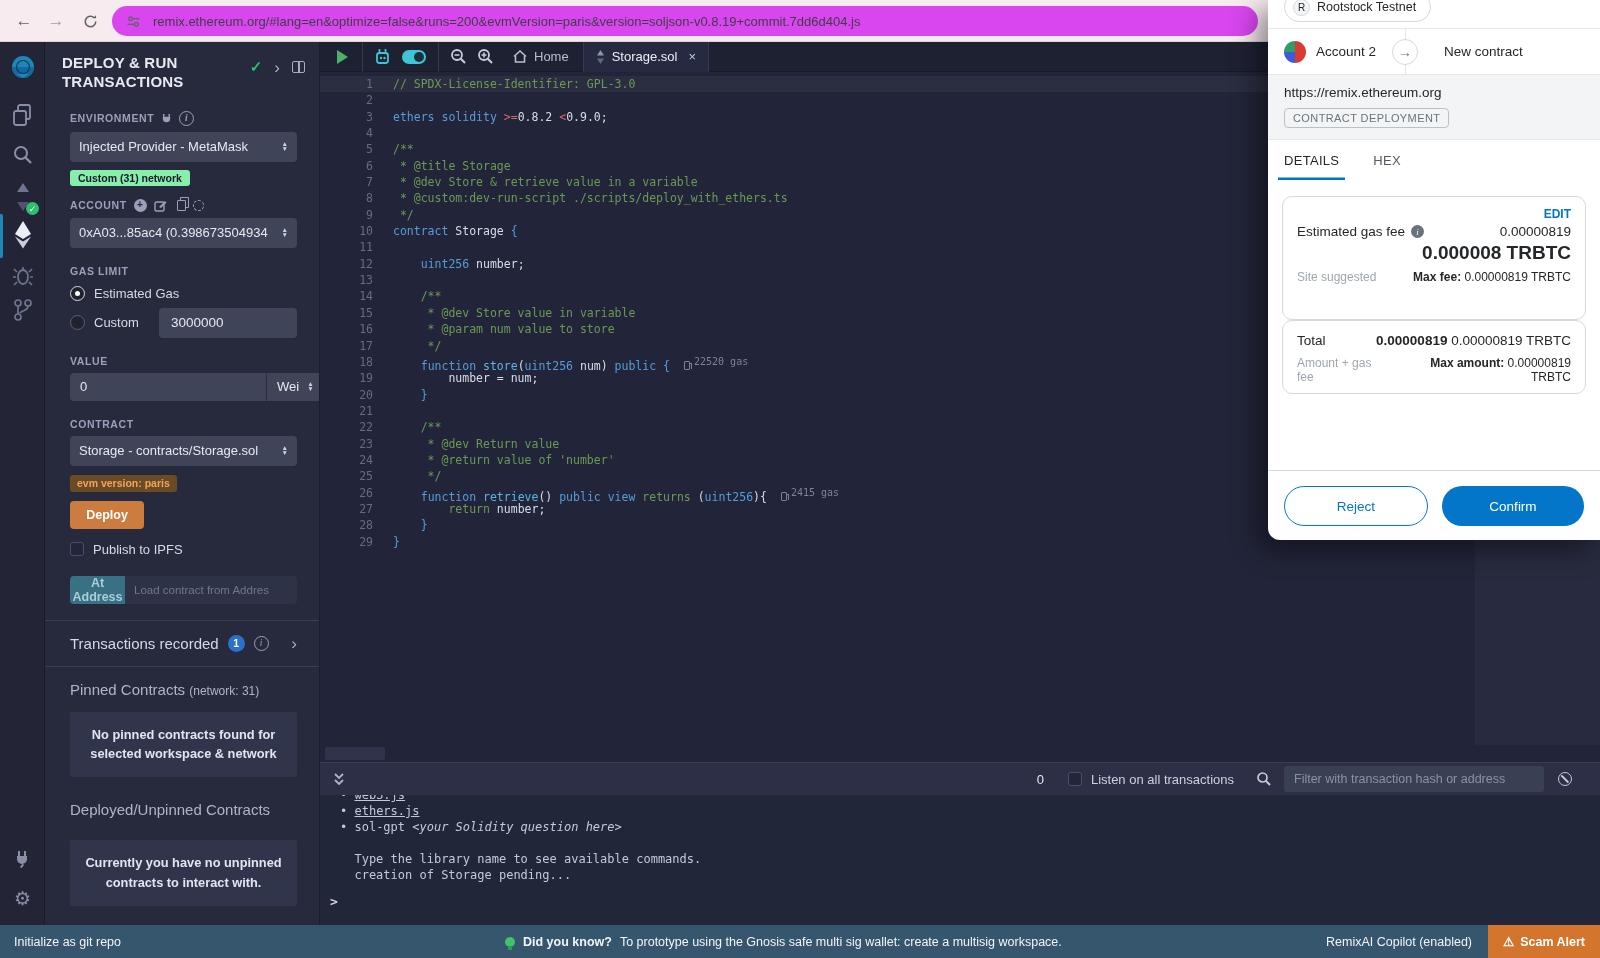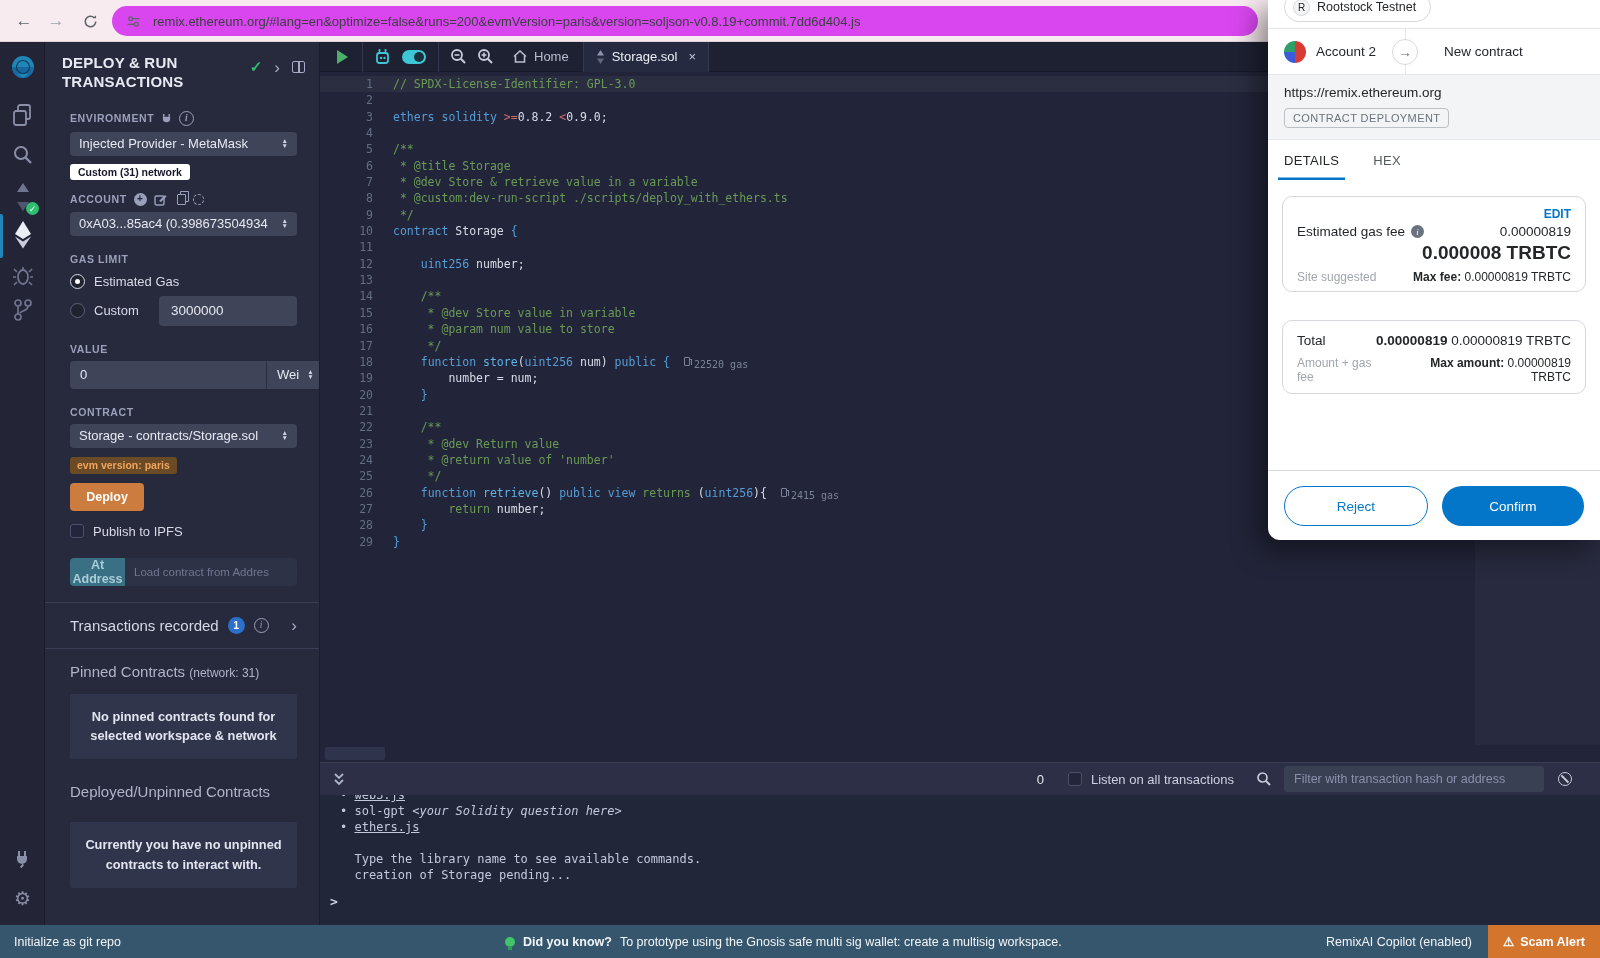--- a/index.html
+++ b/index.html
@@ -42,26 +42,26 @@
   .head-icons { margin-left:auto; display:flex; align-items:center; gap:12px; margin-top:4px; }
   .check-g { color:#2fbf71; font-size:15px; font-weight:bold; }
   .chev { color:#a7abc4; font-size:17px; line-height:1; }
   .paneicon { width:13px; height:12px; border:1.6px solid #a7abc4; border-radius:2px;
               position:relative; }
   .paneicon::after { content:""; position:absolute; top:0; bottom:0; left:5px;
                      width:1.6px; background:#a7abc4; }
   .sect { padding:0 22px 0 25px; }
   .lbl { font-size:10.5px; font-weight:bold; letter-spacing:.6px; color:#9ba0ba;
          display:flex; align-items:center; gap:7px; margin-top:13px; margin-bottom:6px; }
-  .selectbox { height:24px; background:#3f4459; border-radius:4px; display:flex;
+  .selectbox { height:30px; background:#3f4459; border-radius:4px; display:flex;
                align-items:center; padding:0 9px; color:#e6e8f2; font-size:13px; }
   .selectbox .grow { flex:1; white-space:nowrap; overflow:hidden; }
   .stepper { display:flex; flex-direction:column; line-height:.6; color:#cfd3e2;
              font-size:6.5px; align-items:center; gap:1px; }
-  .pillbadge { display:inline-block; background:#ffffff; color:#16182a; font-size:10.5px;
+  .pillbadge { display:inline-block; background:#86efac; color:#16182a; font-size:10.5px;
                font-weight:bold; border-radius:3px; padding:2px 8px; margin-top:8px; }
   .plus-ic { width:13px; height:13px; border-radius:50%; background:#9aa0ba; color:#23263a;
              font-size:10px; font-weight:bold; display:flex; align-items:center;
              justify-content:center; line-height:1; }
   .copy-ic { width:9px; height:11px; border:1.4px solid #9aa0ba; border-radius:1px;
              box-shadow:3px -3px 0 -1px #27293d, 3px -3px 0 0 #9aa0ba; margin-left:3px; }
   .loader-ic { width:11px; height:11px; border:1.5px dashed #9aa0ba; border-radius:50%; }
   .radio-row { display:flex; align-items:center; gap:9px; margin-top:9px; color:#d7dae6;
                font-size:13px; }
   .radio { width:15px; height:15px; border-radius:50%; border:1.5px solid #d7dae6;
@@ -141,21 +141,21 @@
   .ln { width:53px; text-align:right; color:#636d83; flex:0 0 auto; }
   .lt { white-space:pre; padding-left:20px; }
   .tk-com { color:#6a9955; }
   .tk-kw  { color:#569cd6; }
   .tk-fn  { color:#5db3e4; }
   .tk-op  { color:#d16969; }
   .tk-pln { color:#d8dce8; }
   .tk-brace { color:#4f9fd8; }
   .tk-ret { color:#6a9955; }
   .gasb { color:#7b8299; font-size:10px; margin-left:14px; display:inline-flex;
-          align-items:flex-start; gap:4px; }
+          align-items:flex-end; gap:4px; }
   .pump { display:inline-block; width:6px; height:9px; border:1px solid #7b8299;
           border-radius:1px; position:relative; }
   .pump::after { content:""; position:absolute; right:-3px; top:1px; width:2px; height:5px;
                  border-right:1px solid #7b8299; border-top:1px solid #7b8299; }
 
   
   .termbar { position:absolute; left:0; top:720px; right:0; height:33px; background:#2c2f45;
              border-top:1px solid #3a3e55; display:flex; align-items:center; z-index:3;
              padding:0 28px 0 12px; }
   .termbar .spacer { flex:1; }
@@ -223,21 +223,21 @@
   .txtype { display:inline-block; margin-top:8px; border:1px solid #bbc0c5; border-radius:4px;
             padding:3px 8px; font-size:11px; color:#6a737d; letter-spacing:.4px; }
   .mm-tabs { position:absolute; left:0; top:140px; right:0; height:40px; display:flex;
              align-items:center; padding:0 16px; gap:28px; }
   .mm-tab { font-size:13px; color:#535a61; letter-spacing:.3px; height:40px; display:flex;
             align-items:center; }
   .mm-tab.active { color:#24272a; box-shadow:inset 0 -2.5px 0 #0376c9; padding:0 6px;
                    margin-left:-6px; }
   .fee-card { position:absolute; left:14px; right:14px; border:1px solid #d6d9dc;
               border-radius:10px; padding:10px 14px; font-size:13.5px; }
-  .fee-card.c1 { top:196px; height:96px; }
+  .fee-card.c1 { top:196px; height:124px; }
   .fee-card.c2 { top:320px; height:74px; }
   .edit-link { text-align:right; color:#0376c9; font-size:12px; font-weight:bold; }
   .fee-row { display:flex; align-items:baseline; margin-top:3px; }
   .fee-row .r { margin-left:auto; text-align:right; }
   .fee-label { font-weight:normal; display:flex; align-items:center; gap:6px; }
   .inf { width:13px; height:13px; border-radius:50%; background:#6a737d; color:#fff;
          font-size:9px; display:inline-flex; align-items:center; justify-content:center;
          font-family:"Liberation Serif",serif; font-style:italic; }
   .fee-bold { font-weight:bold; font-size:19px; }
   .fee-sub { color:#9fa6ae; font-size:12px; }
@@ -637,22 +637,22 @@
               <path d="M10 10l4 4" stroke="#c6cada" stroke-width="1.9"></path>
             </svg>
         </span>
         <input class="filter-input" placeholder="Filter with transaction hash or address" style="">
         <span class="ban-ic"></span>
       </div>
 
       <div class="terminal">
         <div>
             <div class="tl clip"><span class="tt-dot">• </span><span class="tt-link">web3.js</span></div>
+            <div class="tl"><span class="tt-dot">• </span><span class="tt-link">ethers.js</span></div>
             <div class="tl"><span class="tt-dot">• </span><span class="tt-pln">sol-gpt </span><span class="tt-em">&lt;your Solidity question here&gt;</span></div>
-            <div class="tl"><span class="tt-dot">• </span><span class="tt-link">ethers.js</span></div>
             <div class="tl">&nbsp;</div>
             <div class="tl"><span class="tt-pln">  Type the library name to see available commands.</span></div>
             <div class="tl"><span class="tt-pln">  creation of Storage pending...</span></div>
           </div>
         <div class="prompt">&gt;</div>
       </div>
     </div>
   </div>
 
   <div class="statusbar">

